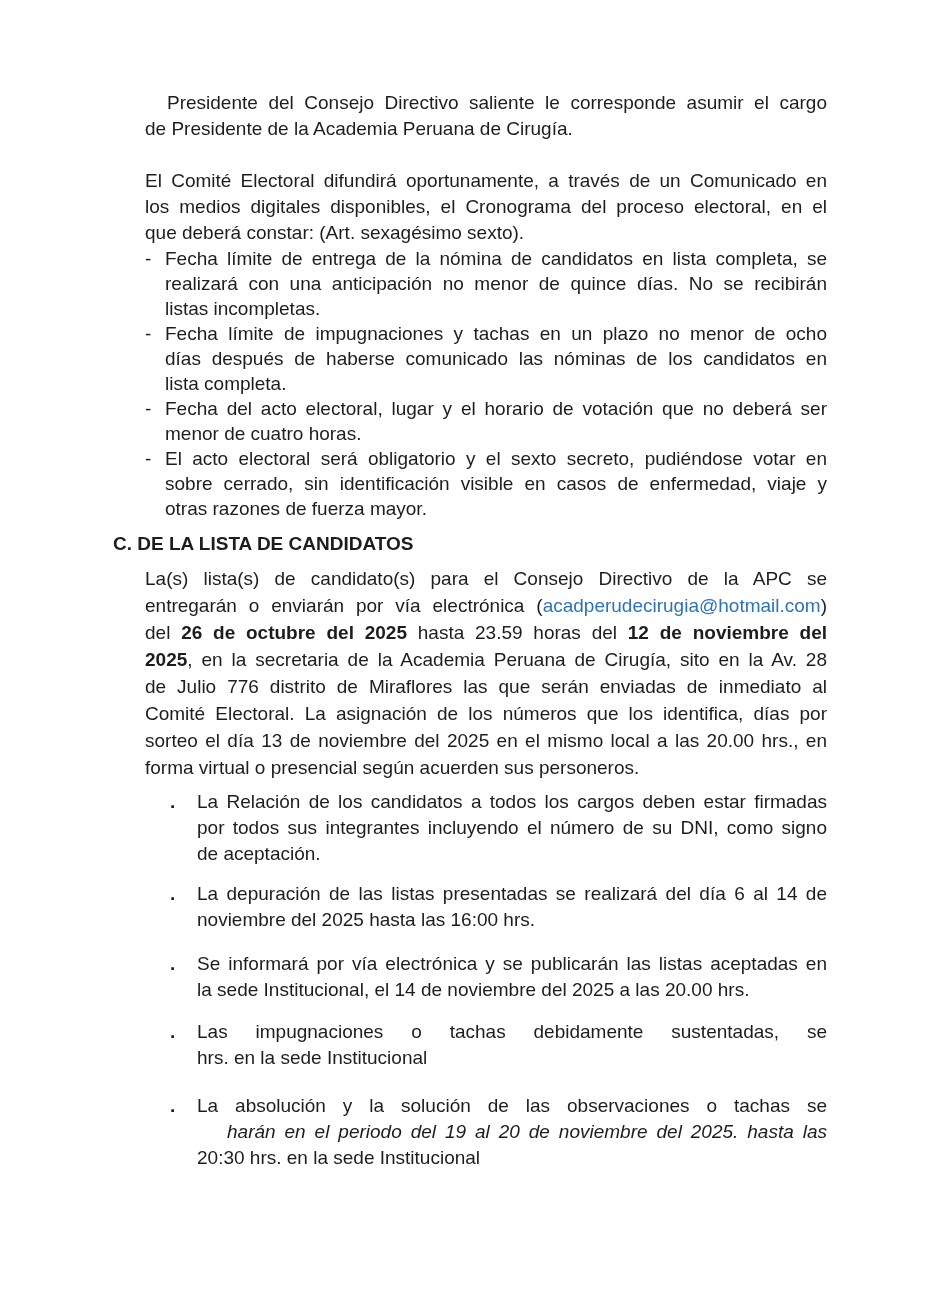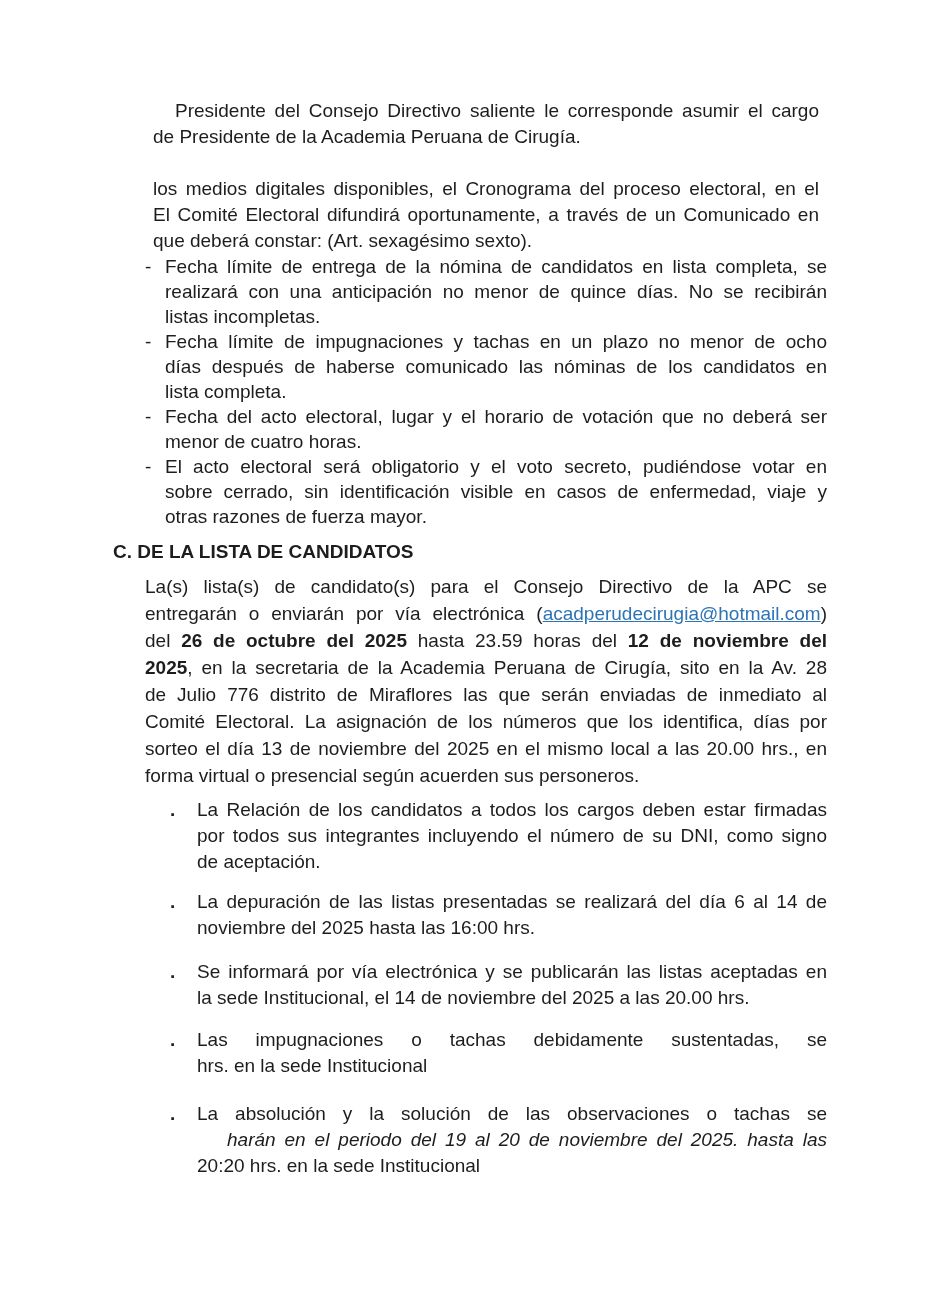--- a/index.html
+++ b/index.html
@@ -14,35 +14,35 @@
     background:var(--bg);color:var(--text);
     font-family:"Liberation Sans","DejaVu Sans",sans-serif;
     font-size:19px;line-height:26px;
     overflow:hidden;
   }
   .line{display:block;}
   .jl{text-align:justify;text-align-last:justify;}
   .ll{text-align:right;text-align-last:left;}
   .ti{text-indent:22px;}
   .ti30{text-indent:30px;font-style:italic;}
-  .para{margin:8px;}
+  .para{margin:0;}
   .intro{margin-bottom:26px;}
   .comite{margin-bottom:0;}
   
   .ditem{display:flex;line-height:25px;}
   .dmark{flex:none;width:20px;}
   .dtext{flex:1;min-width:0;}
   
   .heading{
     font-weight:700;margin:10px 0 8px -32px;line-height:26px;
   }
   
   .cand{line-height:27px;margin:0 0 0 0;}
   .b{font-weight:700;}
-  .email{color:var(--link);text-decoration:underline;cursor:pointer;}
+  .email{color:var(--link);cursor:pointer;}
   
   .blist{margin:0;}
   .bitem{display:flex;line-height:26px;}
   .bitem-1{margin-top:8px;}
   .bitem-2{margin-top:14px;}
   .bitem-3{margin-top:18px;}
   .bitem-4{margin-top:16px;}
   .bitem-5{margin-top:22px;}
   .bmark{flex:none;width:52px;box-sizing:border-box;padding-left:25px;font-weight:700;}
   .btext{flex:1;min-width:0;}
@@ -51,22 +51,22 @@
 <body>
 
 <div class="page">
 
   <p class="para intro">
     <span class="line jl ti">Presidente del Consejo Directivo saliente le corresponde asumir el cargo</span>
     <span class="line ll">de Presidente de la Academia Peruana de Cirugía.</span>
   </p>
 
   <p class="para comite">
+    <span class="line jl">El Comité Electoral difundirá oportunamente, a través de un Comunicado en</span>
     <span class="line jl">los medios digitales disponibles, el Cronograma del proceso electoral, en el</span>
-    <span class="line jl">El Comité Electoral difundirá oportunamente, a través de un Comunicado en</span>
     <span class="line ll">que deberá constar: (Art. sexagésimo sexto).</span>
   </p>
 
   <div class="dlist">
 
     <div class="ditem">
       <span class="dmark">-</span>
       <div class="dtext">
         <span class="line jl">Fecha límite de entrega de la nómina de candidatos en lista completa, se</span>
         <span class="line jl">realizará con una anticipación no menor de quince días. No se recibirán</span>
@@ -87,21 +87,21 @@
       <span class="dmark">-</span>
       <div class="dtext">
         <span class="line jl">Fecha del acto electoral, lugar y el horario de votación que no deberá ser</span>
         <span class="line ll">menor de cuatro horas.</span>
       </div>
     </div>
 
     <div class="ditem">
       <span class="dmark">-</span>
       <div class="dtext">
-        <span class="line jl">El acto electoral será obligatorio y el voto secreto, pudiéndose votar en</span>
+        <span class="line jl">El acto electoral será obligatorio y el sexto secreto, pudiéndose votar en</span>
         <span class="line jl">sobre cerrado, sin identificación visible en casos de enfermedad, viaje y</span>
         <span class="line ll">otras razones de fuerza mayor.</span>
       </div>
     </div>
 
   </div>
 
   <div class="heading">C. DE LA LISTA DE CANDIDATOS</div>
 
   <p class="para cand">
@@ -148,19 +148,19 @@
         <span class="line jl">Las impugnaciones o tachas debidamente sustentadas, se</span>
         <span class="line ll">hrs. en la sede Institucional</span>
       </div>
     </div>
 
     <div class="bitem bitem-5">
       <span class="bmark">.</span>
       <div class="btext">
         <span class="line jl">La absolución y la solución de las observaciones o tachas se</span>
         <span class="line jl ti30">harán en el periodo del 19 al 20 de noviembre del 2025. hasta las</span>
-        <span class="line ll">20:20 hrs. en la sede Institucional</span>
+        <span class="line ll">20:30 hrs. en la sede Institucional</span>
       </div>
     </div>
 
   </div>
 
 </div>
 
 </body></html>

